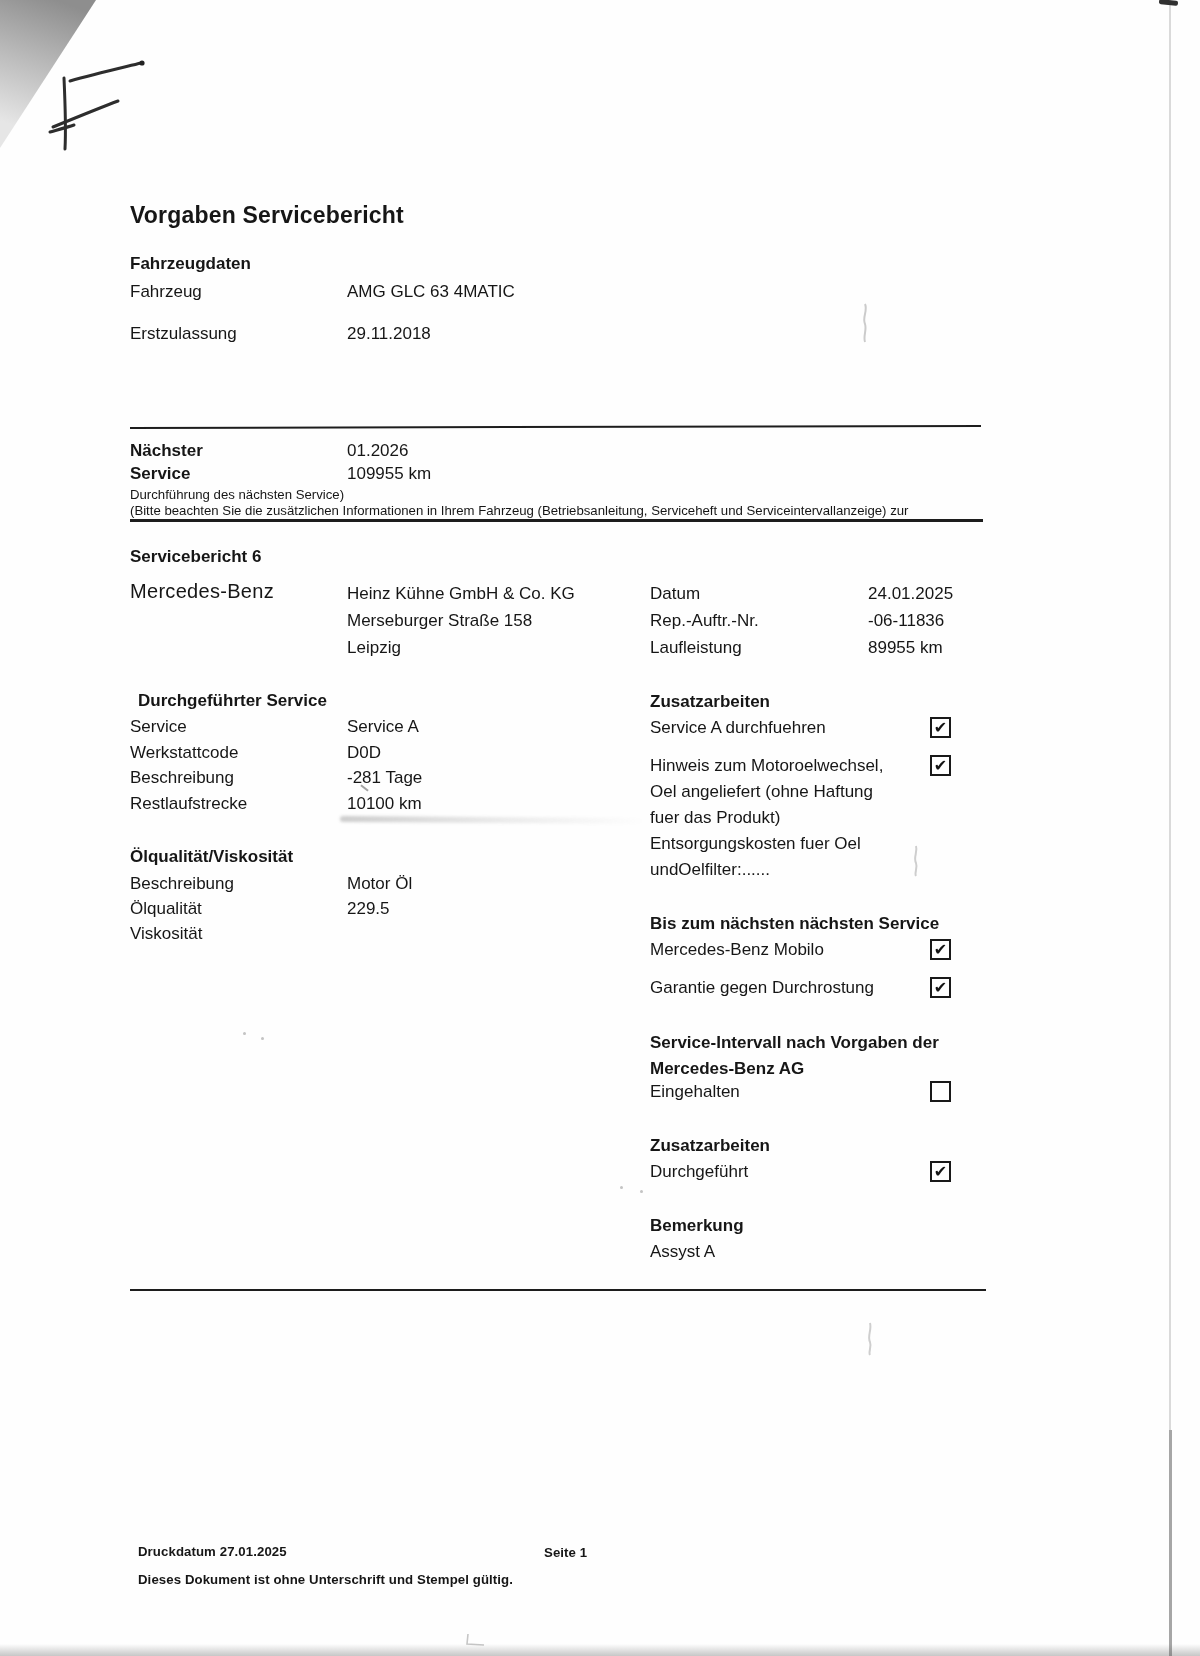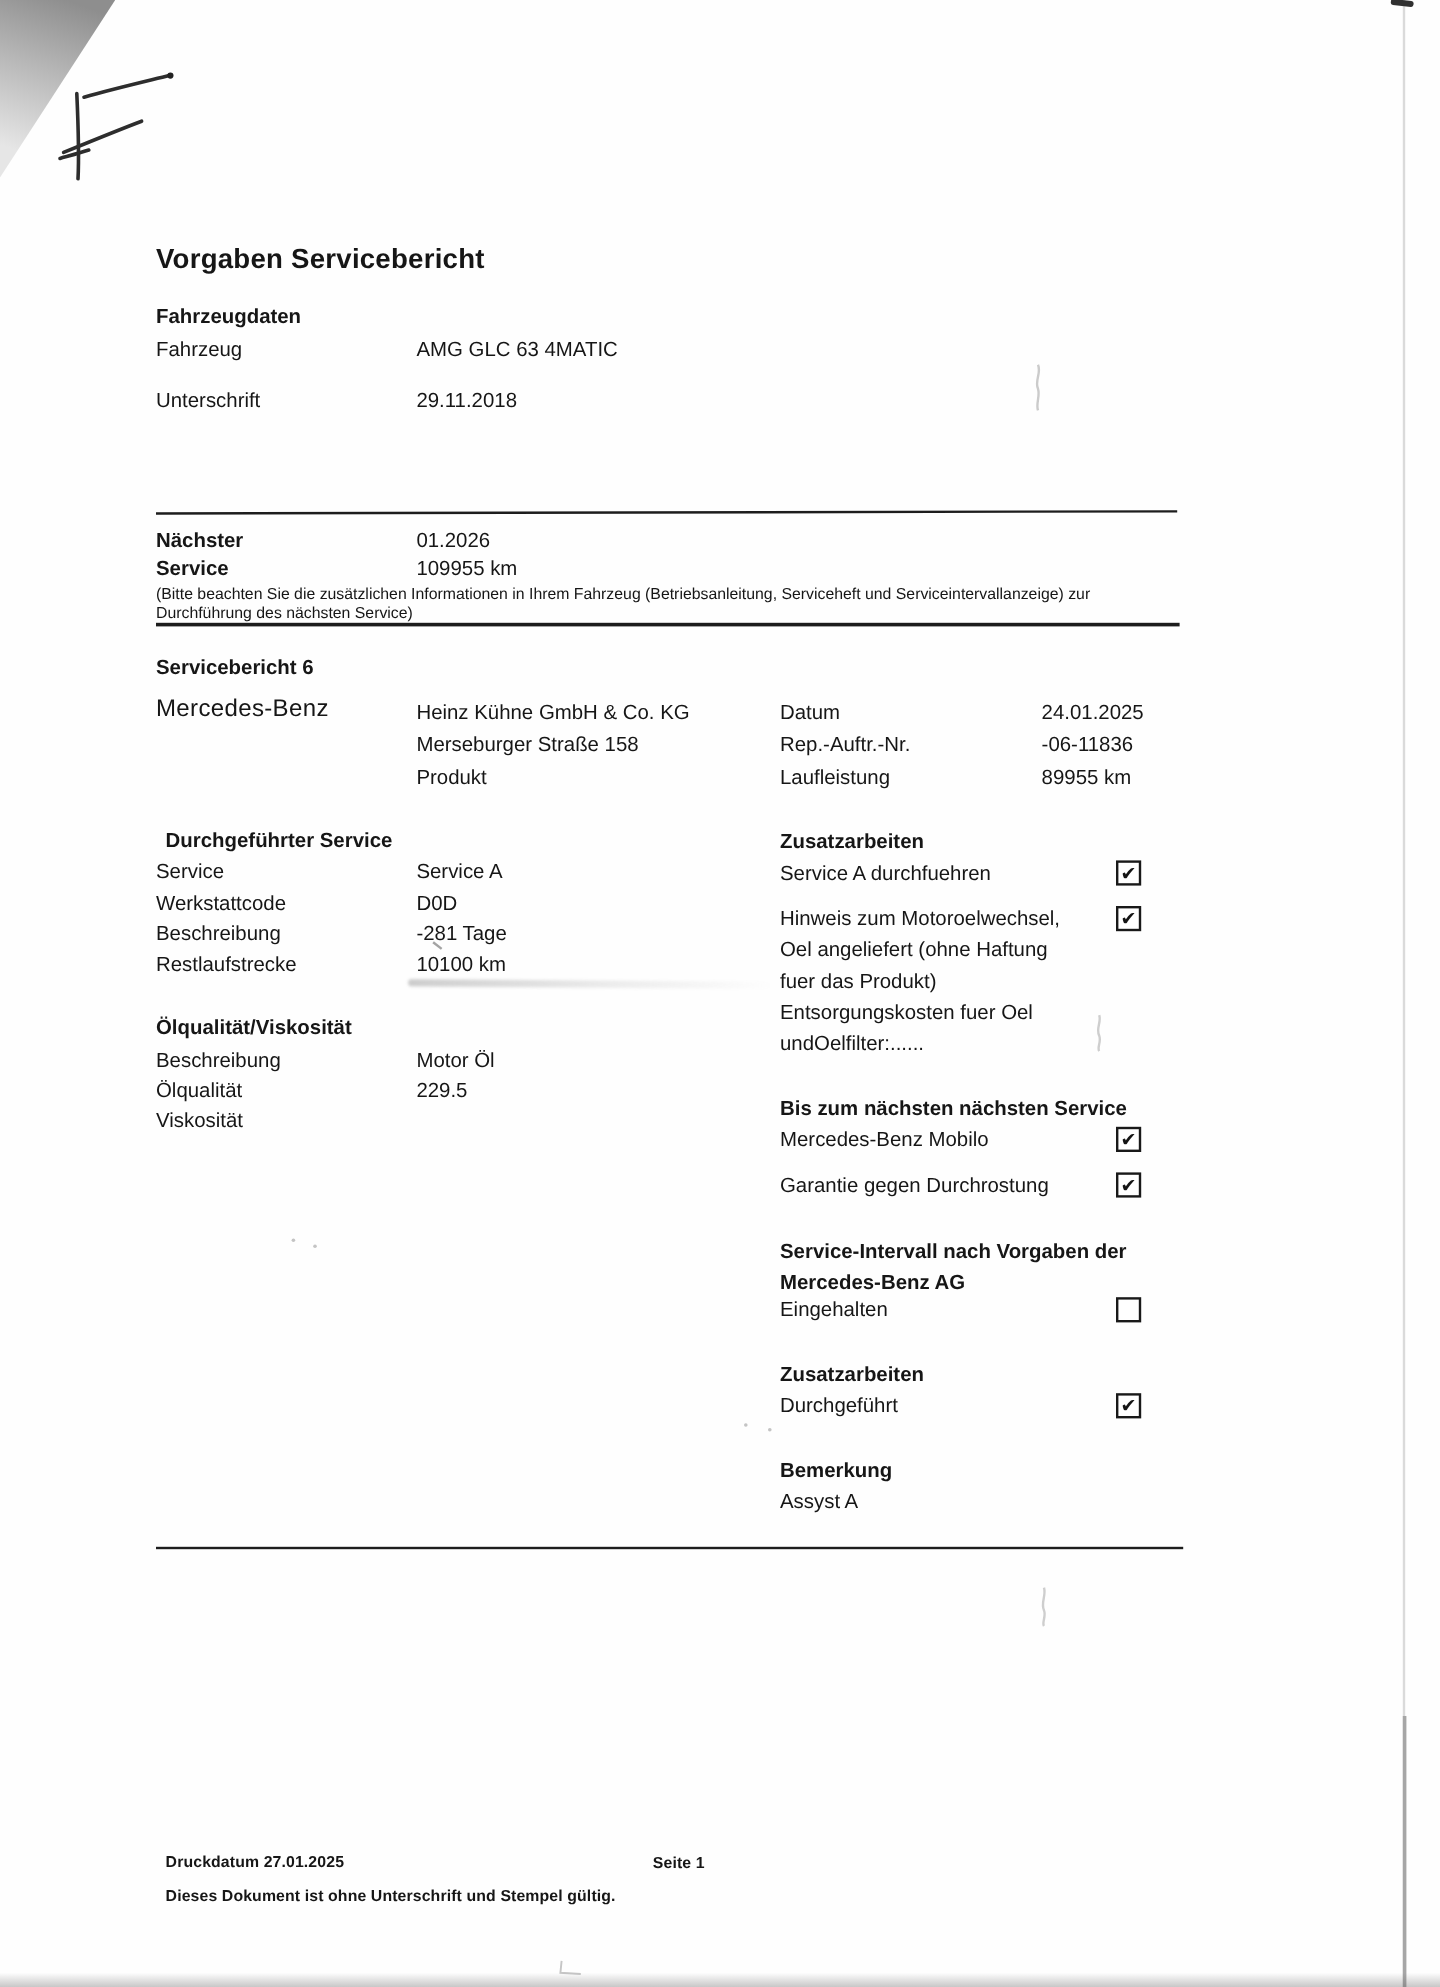--- a/index.html
+++ b/index.html
@@ -47,42 +47,42 @@
 <div class="edge-line"></div>
 <div class="edge-line-dark"></div>
 <div class="corner-mark"></div>
 <div class="bottom-band"></div>
 
 <div class="t title" style="left:130px;top:205px">Vorgaben Servicebericht</div>
 
 <div class="t b" style="left:130px;top:253px">Fahrzeugdaten</div>
 <div class="t kv" style="left:130px;top:271px;line-height:42px">
   <div><span class="lbl">Fahrzeug</span><span>AMG GLC 63 4MATIC</span></div>
-  <div><span class="lbl">Unterschrift</span><span>29.11.2018</span></div>
+  <div><span class="lbl">Erstzulassung</span><span>29.11.2018</span></div>
 </div>
 
 <div class="rule" style="left:130px;top:426px;width:851px;height:2px;transform:rotate(-0.12deg)"></div>
 
 <div class="t kv" style="left:130px;top:439px;line-height:23px">
   <div><span class="lbl b">Nächster</span><span>01.2026</span></div>
   <div><span class="lbl b">Service</span><span>109955 km</span></div>
 </div>
 <div class="t small" style="left:130px;top:487px">
+  <div>Durchführung des nächsten Service)</div>
   <div>(Bitte beachten Sie die zusätzlichen Informationen in Ihrem Fahrzeug (Betriebsanleitung, Serviceheft und Serviceintervallanzeige) zur</div>
-  <div>Durchführung des nächsten Service)</div>
 </div>
 
 <div class="rule" style="left:130px;top:519px;width:853px;height:2.6px"></div>
 
 <div class="t b" style="left:130px;top:546px">Servicebericht 6</div>
 <div class="t serif" style="left:130px;top:581px">Mercedes-Benz</div>
 <div class="t" style="left:347px;top:580px;line-height:27px">
   <div>Heinz Kühne GmbH &amp; Co. KG</div>
   <div>Merseburger Straße 158</div>
-  <div>Produkt</div>
+  <div>Leipzig</div>
 </div>
 <div class="t" style="left:650px;top:580px;line-height:27px">
   <div>Datum</div>
   <div>Rep.-Auftr.-Nr.</div>
   <div>Laufleistung</div>
 </div>
 <div class="t" style="left:868px;top:580px;line-height:27px">
   <div>24.01.2025</div>
   <div>-06-11836</div>
   <div>89955 km</div>

